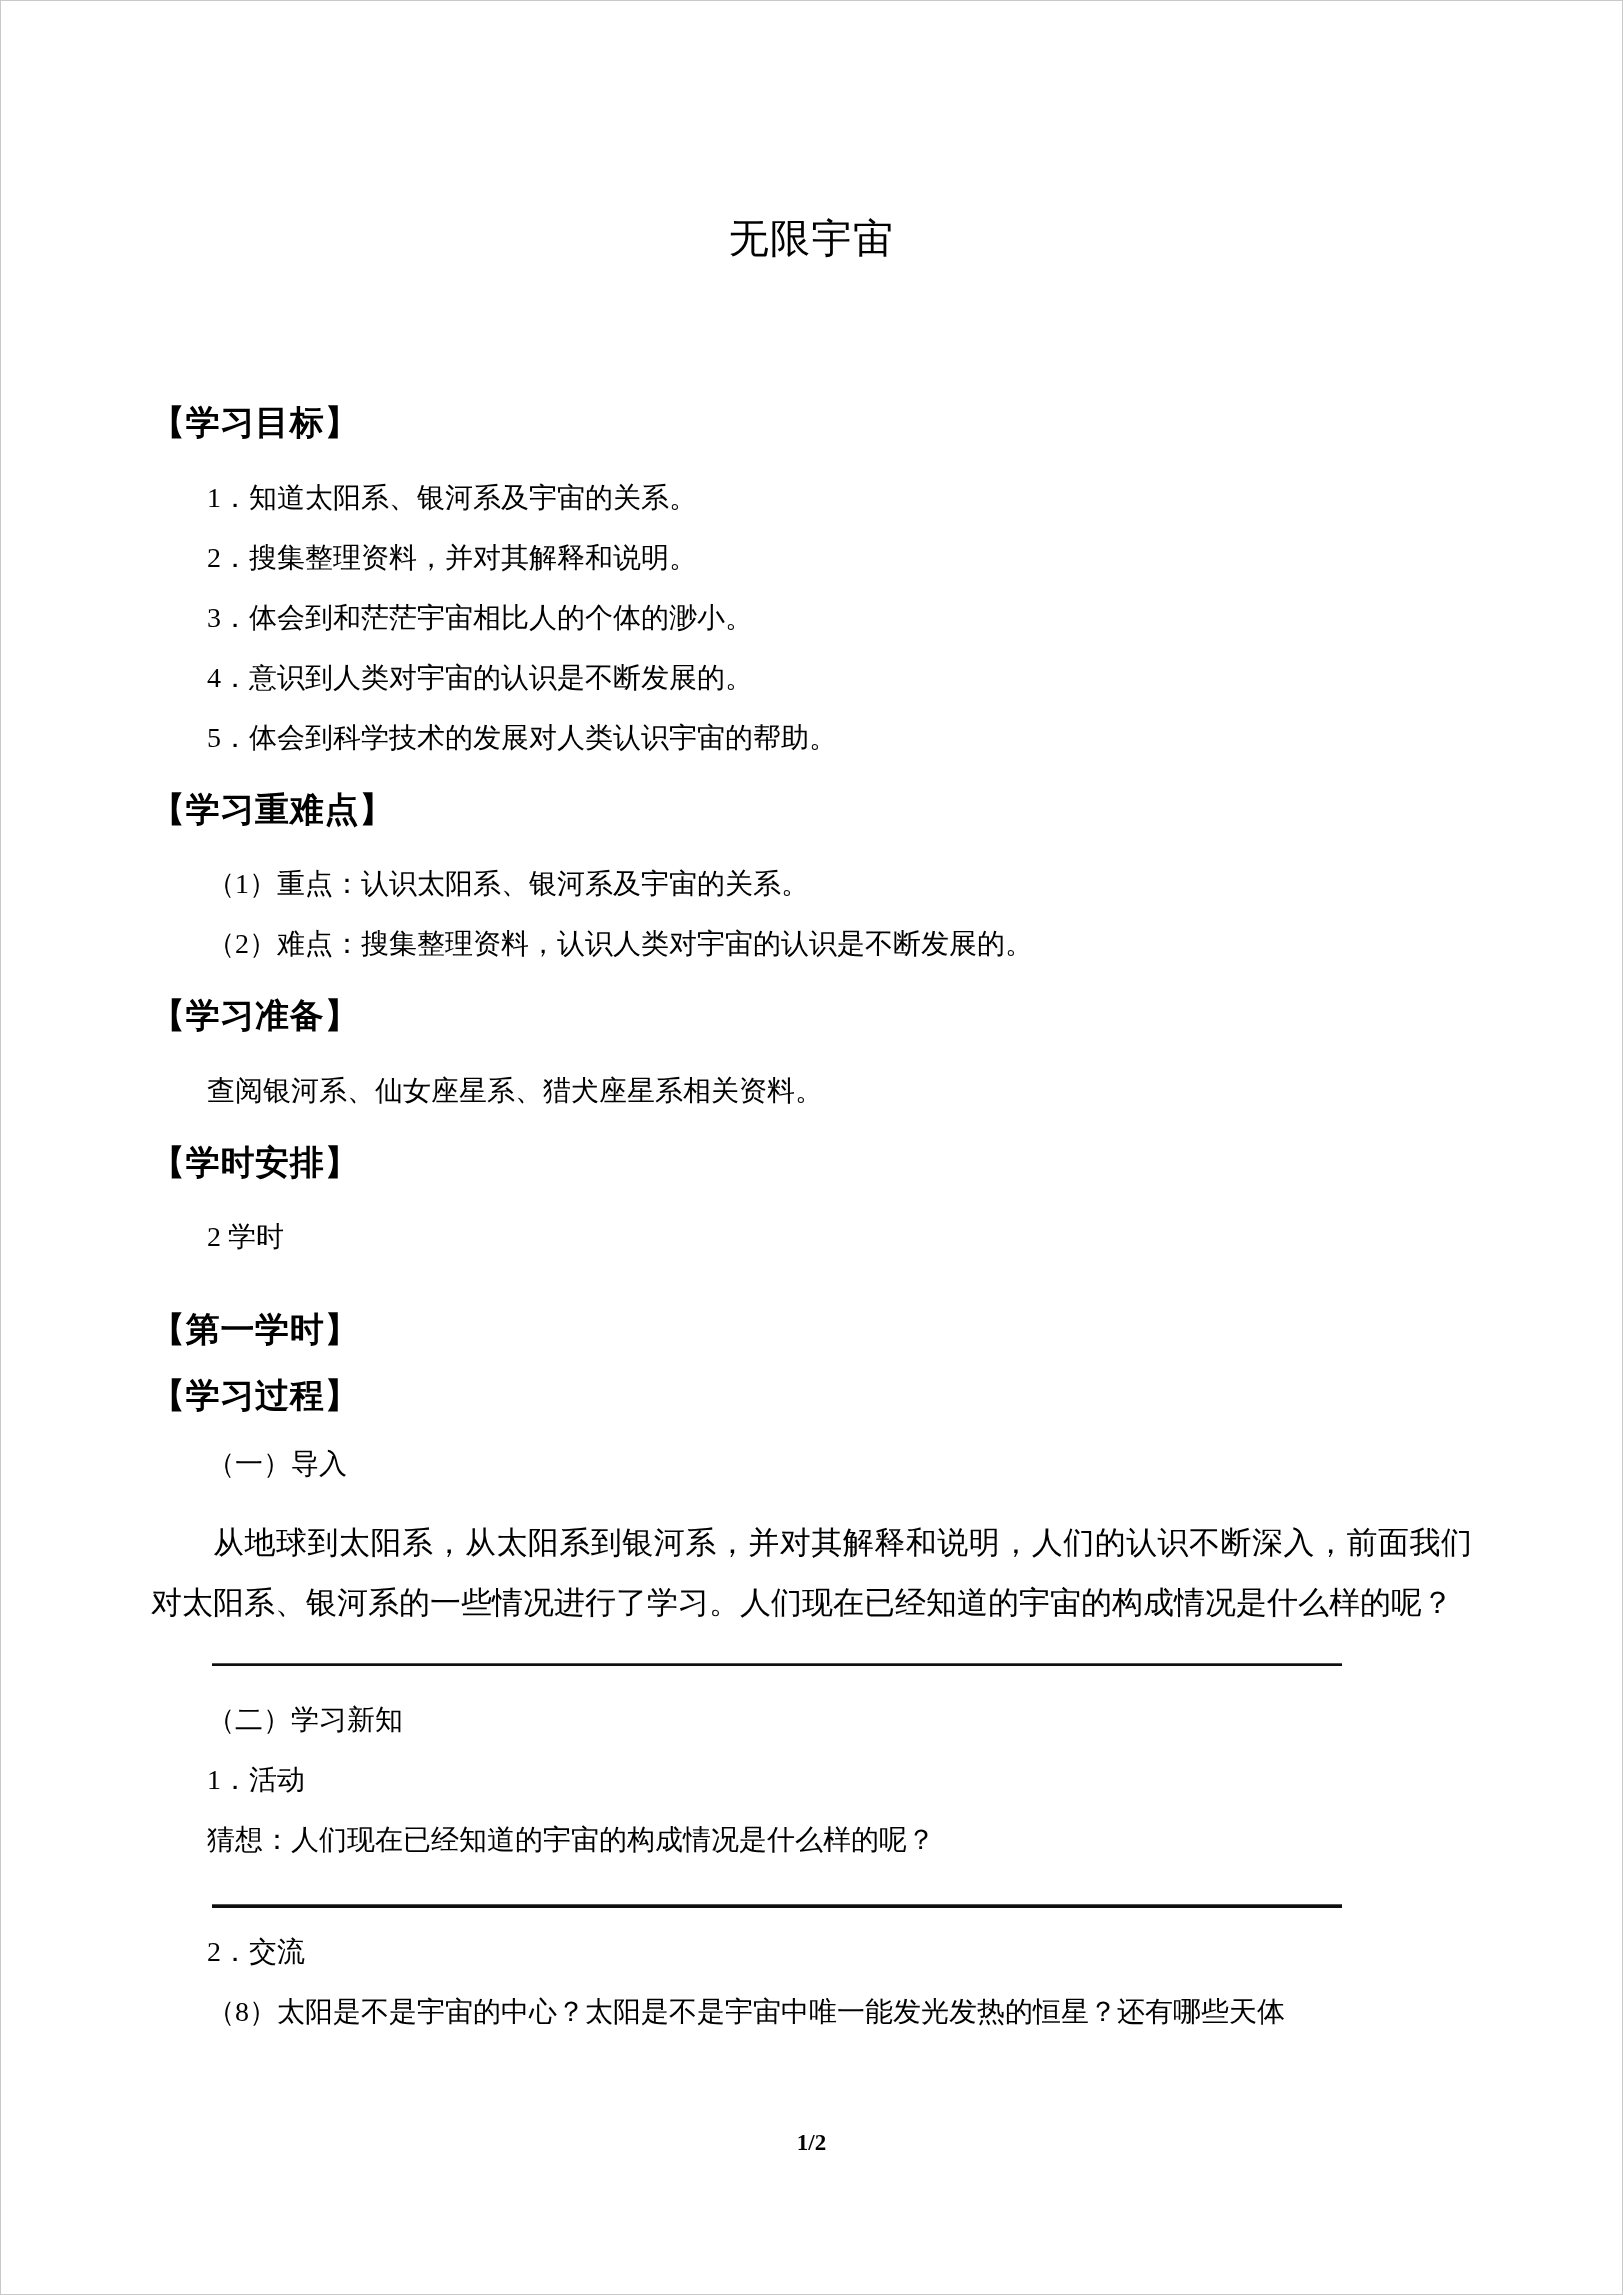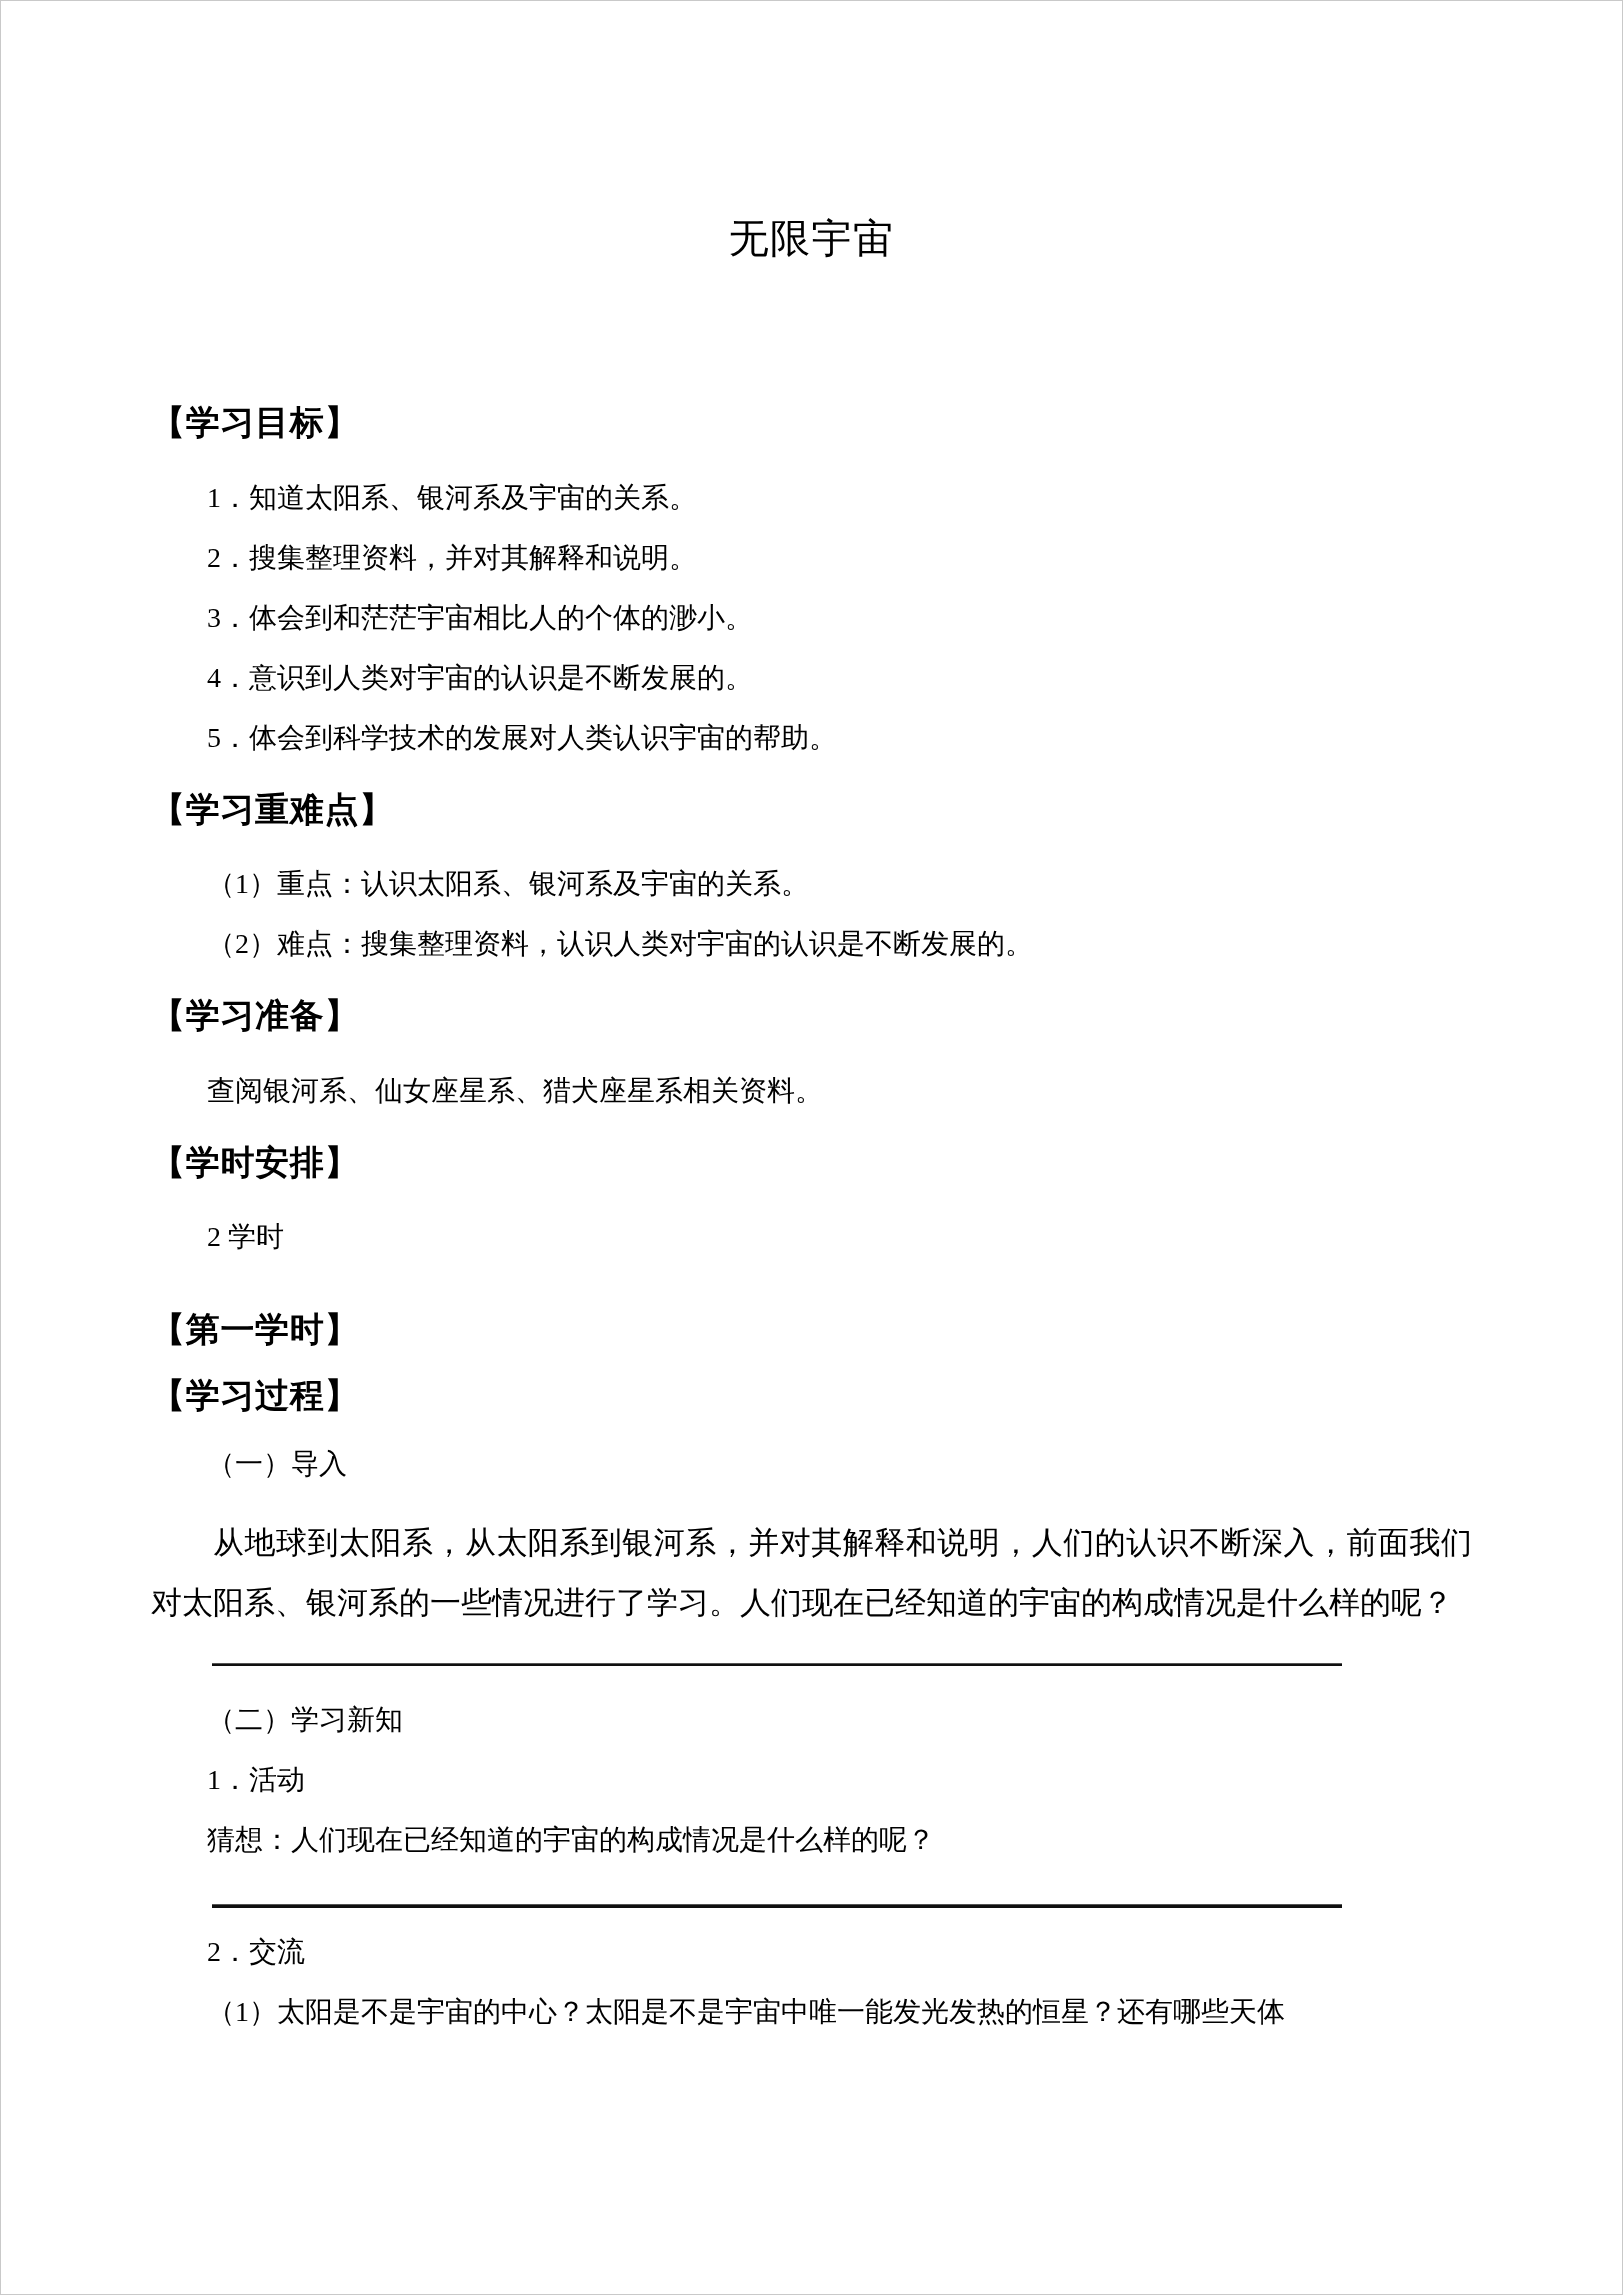--- a/index.html
+++ b/index.html
@@ -77,18 +77,19 @@
 
     <div class="rule m-rule1"></div>
 
     <p class="line indent m-learn">（二）学习新知</p>
     <p class="line indent">1．活动</p>
     <p class="line indent">猜想：人们现在已经知道的宇宙的构成情况是什么样的呢？</p>
 
     <div class="rule m-rule2"></div>
 
     <p class="line indent m-exch">2．交流</p>
-    <p class="line indent">（1）太阳是不是宇宙的中心？太阳是不是宇宙中唯一能发光发热的恒星？还有哪些天体</p>
+    <p class="line indent">（8）太阳是不是宇宙的中心？太阳是不是宇宙中唯一能发光发热的恒星？还有哪些天体</p>
 
   </div>
 
+  <div class="footer">1/2</div>
 </div>
 
 
 </body></html>

